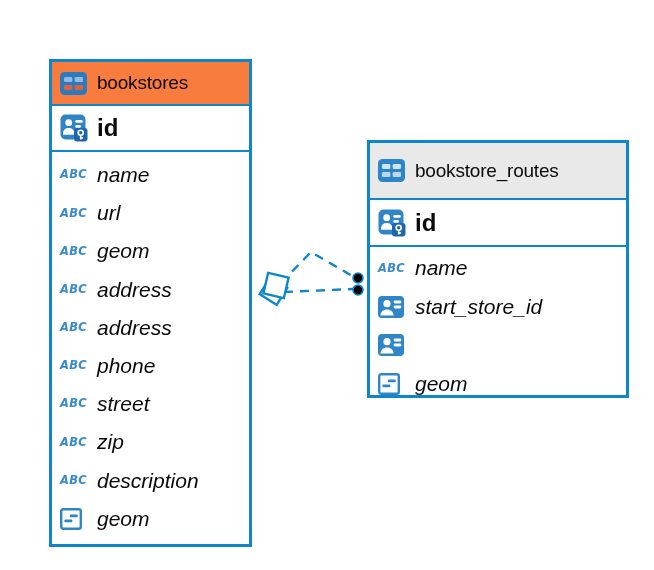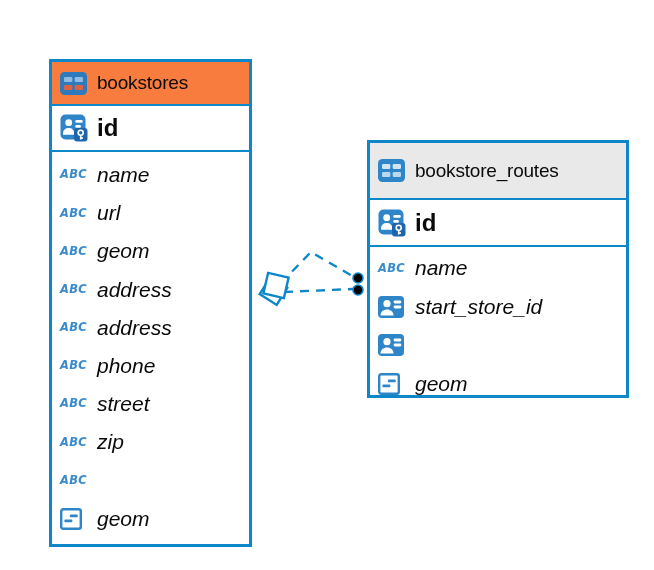--- a/index.html
+++ b/index.html
@@ -126,20 +126,21 @@
       <div class="row">
         <span class="icon-cell">
             <span class="abc">ABC</span>
           </span>
         <span class="row-label">zip</span>
       </div>
       <div class="row">
         <span class="icon-cell">
             <span class="abc">ABC</span>
           </span>
+        <span class="row-label">description</span>
       </div>
       <div class="row">
         <span class="icon-cell">
           <svg width="22" height="22" viewBox="0 0 22 22" aria-hidden="true">
             <rect x="1.2" y="1.2" width="19.6" height="19.6" rx="2" fill="none" stroke="#2e86c9" stroke-width="2.4"></rect>
             <rect x="9.8" y="6.6" width="8" height="2.6" rx="1" fill="#2e86c9"></rect>
             <rect x="4.4" y="11.6" width="8" height="2.6" rx="1" fill="#2e86c9"></rect>
           </svg>
         </span>
         <span class="row-label">geom</span>

